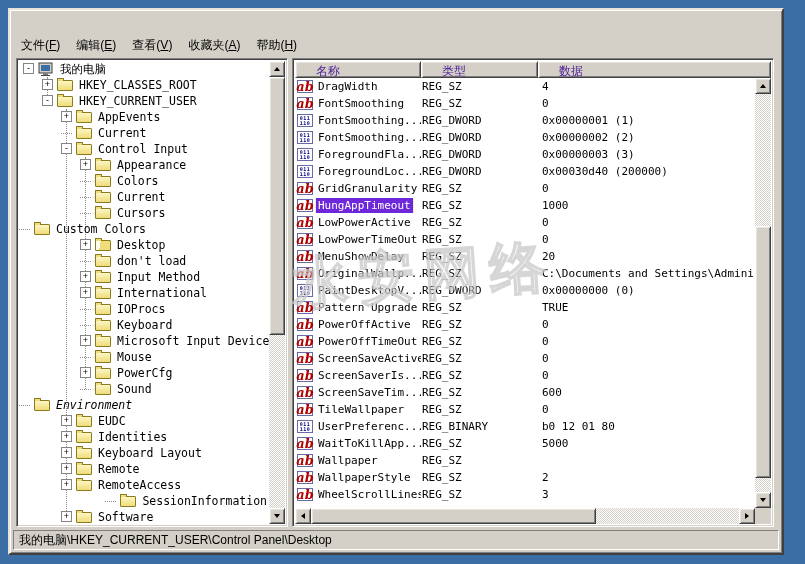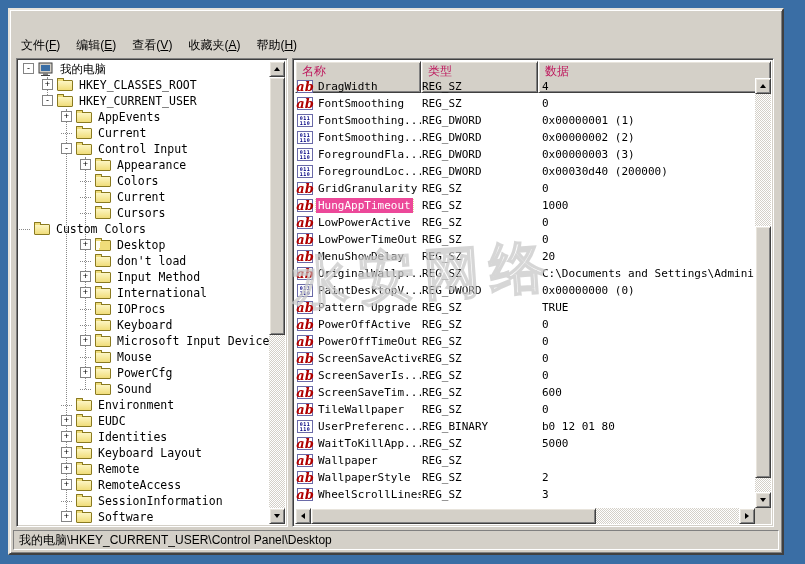--- a/index.html
+++ b/index.html
@@ -105,24 +105,24 @@
   .arr{width:0;height:0;}
   .arr-up{border-left:3px solid transparent;border-right:3px solid transparent;border-bottom:4px solid #000;}
   .arr-down{border-left:3px solid transparent;border-right:3px solid transparent;border-top:4px solid #000;}
   .arr-left{border-top:3px solid transparent;border-bottom:3px solid transparent;border-right:4px solid #000;}
   .arr-right{border-top:3px solid transparent;border-bottom:3px solid transparent;border-left:4px solid #000;}
   
   .list-header{
     position:absolute;left:2px;top:2px;right:2px;height:17px;display:flex;
   }
   .hcell{
-    background:#d4d0c8;height:32px;box-sizing:border-box;
+    background:#d4d0c8;height:17px;box-sizing:border-box;
     border:1px solid;border-color:#fff #404040 #404040 #fff;
     box-shadow:inset 1px 1px 0 #e8e4dc, inset -1px -1px 0 #808080;
-    font-size:12px;padding:1px 0 0 6px;color:#be185d;white-space:nowrap;overflow:hidden;
+    font-size:12px;padding:1px 0 0 20px;color:#4c1d95;white-space:nowrap;overflow:hidden;
   }
   .hcell.c0{width:126px;}
   .hcell.c1{width:117px;}
   .hcell.c2{flex:1;}
   .list-rows{
     position:absolute;left:2px;top:19px;right:18px;bottom:18px;overflow:hidden;
     font-family:"DejaVu Sans Mono","Liberation Mono",monospace;font-size:11px;color:#000;
   }
   .lrow{height:17px;display:flex;align-items:center;white-space:nowrap;}
   .cell-name{width:126px;flex:0 0 126px;display:flex;align-items:center;overflow:hidden;}
@@ -131,21 +131,21 @@
   .vicon{
     width:16px;height:13px;flex:0 0 16px;margin:0 3px 0 2px;background:#fff;
     border:1px solid #6a6aa8;box-sizing:border-box;
     display:flex;flex-direction:column;align-items:center;justify-content:center;
   }
   .vicon.sz{color:#b00000;font-family:"DejaVu Serif","Liberation Serif",serif;
     font-weight:bold;font-style:italic;font-size:13px;line-height:9px;}
   .vicon.bin{color:#000080;font-family:"DejaVu Sans Mono",monospace;
     font-weight:bold;font-size:5px;line-height:4.5px;letter-spacing:0.5px;}
   .name-text{padding:1px 2px;}
-  .lrow.selected .name-text{background:#ec4899;color:#fff;outline:1px dotted #e0e0a0;}
+  .lrow.selected .name-text{background:#6d28d9;color:#fff;outline:1px dotted #e0e0a0;}
   
   .hsb{position:absolute;left:2px;bottom:2px;right:18px;height:16px;}
   .corner{position:absolute;right:2px;bottom:2px;width:16px;height:16px;background:#d4d0c8;}
   
   .statusbar{
     position:absolute;left:3px;right:3px;bottom:3px;height:20px;
     background:#d4d0c8;
     border:1px solid;border-color:#808080 #fff #fff #808080;
     box-sizing:border-box;display:flex;align-items:center;
     font-size:12px;padding:0 5px;white-space:nowrap;overflow:hidden;
@@ -363,21 +363,21 @@
         </div>
         <div class="tree-row" style="padding-left: 61px;">
           <span class="slot">
             <span class="stub"></span>
           </span>
           <span class="ticon">
             <span class="folder"></span>
           </span>
           <span class="tree-label">Sound</span>
         </div>
-        <div class="tree-row" style="padding-left: 42px;">
+        <div class="tree-row" style=" font-style: italic;">
           <span class="slot">
             <span class="stub"></span>
           </span>
           <span class="ticon">
             <span class="folder"></span>
           </span>
           <span class="tree-label">Environment</span>
         </div>
         <div class="tree-row" style="padding-left: 42px;">
           <span class="slot">
@@ -417,21 +417,21 @@
         </div>
         <div class="tree-row" style="padding-left: 42px;">
           <span class="slot">
             <span class="ebox">+</span>
           </span>
           <span class="ticon">
             <span class="folder"></span>
           </span>
           <span class="tree-label">RemoteAccess</span>
         </div>
-        <div class="tree-row" style="padding-left: 42px;">
+        <div class="tree-row" style="padding-left: 42px; justify-content: flex-end;">
           <span class="slot">
             <span class="stub"></span>
           </span>
           <span class="ticon">
             <span class="folder"></span>
           </span>
           <span class="tree-label">SessionInformation</span>
         </div>
         <div class="tree-row" style="padding-left: 42px;">
           <span class="slot">

